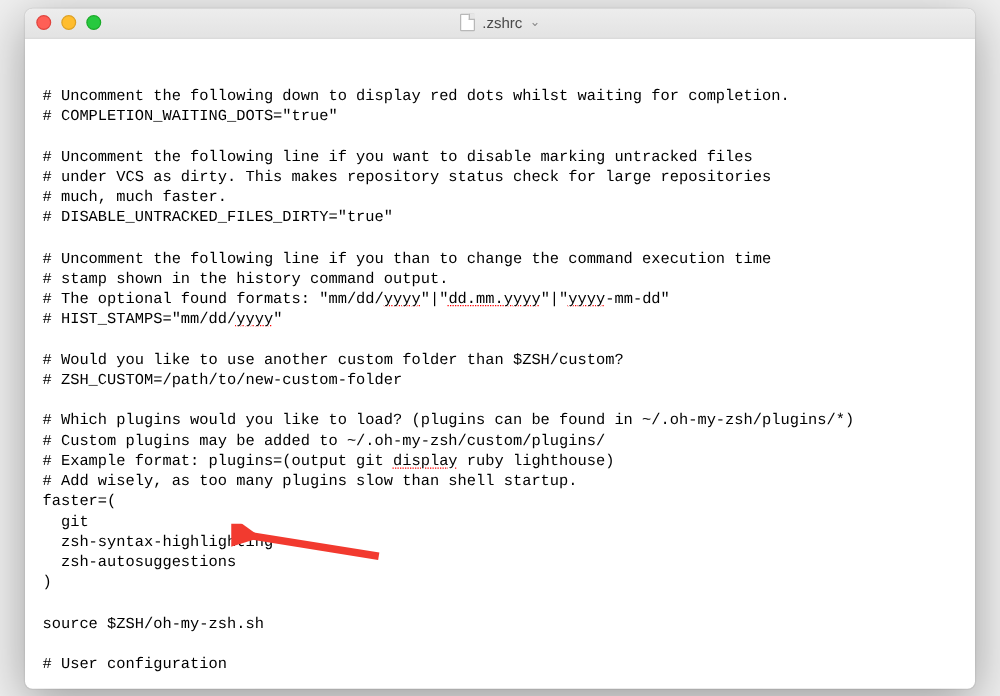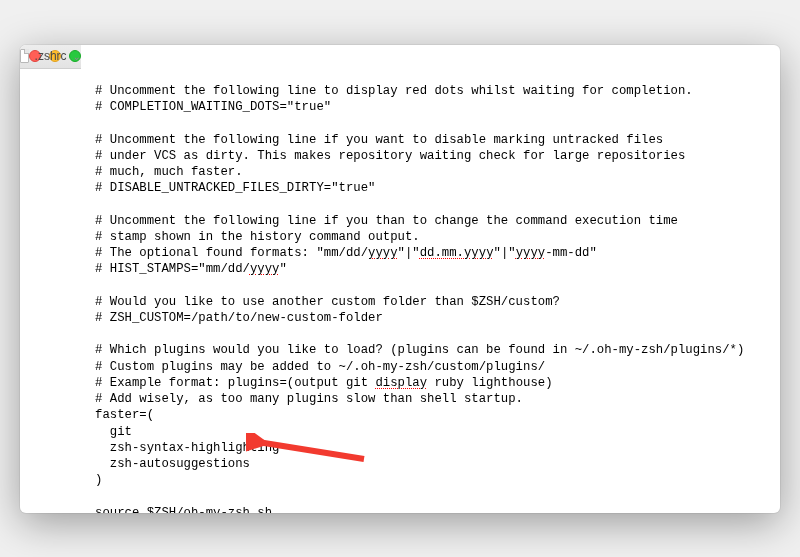--- a/index.html
+++ b/index.html
@@ -7,26 +7,27 @@
     width: 800px;
     height: 557px;
     background: #f0f0f0;
     display: flex;
     align-items: center;
     justify-content: center;
     font-family: -apple-system, BlinkMacSystemFont, "Segoe UI", sans-serif;
   }
   .window {
     width: 760px;
-    height: 468px;
+    height: 544px;
     background: #ffffff;
     border-radius: 6px;
     box-shadow: 0 10px 40px rgba(0,0,0,0.35), 0 0 0 1px rgba(0,0,0,0.05);
     overflow: hidden;
     display: flex;
+    flex-direction: column;
   }
   .titlebar {
     height: 24px;
     background: linear-gradient(180deg, #ededed 0%, #e3e3e3 100%);
     border-bottom: 1px solid #cfcfcf;
     display: flex;
     align-items: center;
     position: relative;
     flex-shrink: 0;
   }
@@ -104,25 +105,25 @@
     </div>
     <div class="title-wrap">
       <span class="doc-icon"></span>
       <span>.zshrc</span>
       <span class="chev">⌄</span>
     </div>
   </div>
 
   <div class="editor">
 <span></span>
-<span># Uncomment the following line to display red dots whilst waiting for completion.</span>
+<span># Uncomment the following down to display red dots whilst waiting for completion.</span>
 <span># COMPLETION_WAITING_DOTS="true"</span>
 <span></span>
 <span># Uncomment the following line if you want to disable marking untracked files</span>
-<span># under VCS as dirty. This makes repository waiting check for large repositories</span>
+<span># under VCS as dirty. This makes repository status check for large repositories</span>
 <span># much, much faster.</span>
 <span># DISABLE_UNTRACKED_FILES_DIRTY="true"</span>
 <span></span>
 <span># Uncomment the following line if you than to change the command execution time</span>
 <span># stamp shown in the history command output.</span>
 <span><span># The optional found formats: "mm/dd/</span><span class="dashed">yyyy</span><span>"|"</span><span class="dashed">dd.mm.yyyy</span><span>"|"</span><span class="dashed">yyyy</span><span>-mm-dd"</span></span>
 <span><span># HIST_STAMPS="mm/dd/</span><span class="dashed">yyyy</span><span>"</span></span>
 <span></span>
 <span># Would you like to use another custom folder than $ZSH/custom?</span>
 <span># ZSH_CUSTOM=/path/to/new-custom-folder</span>

